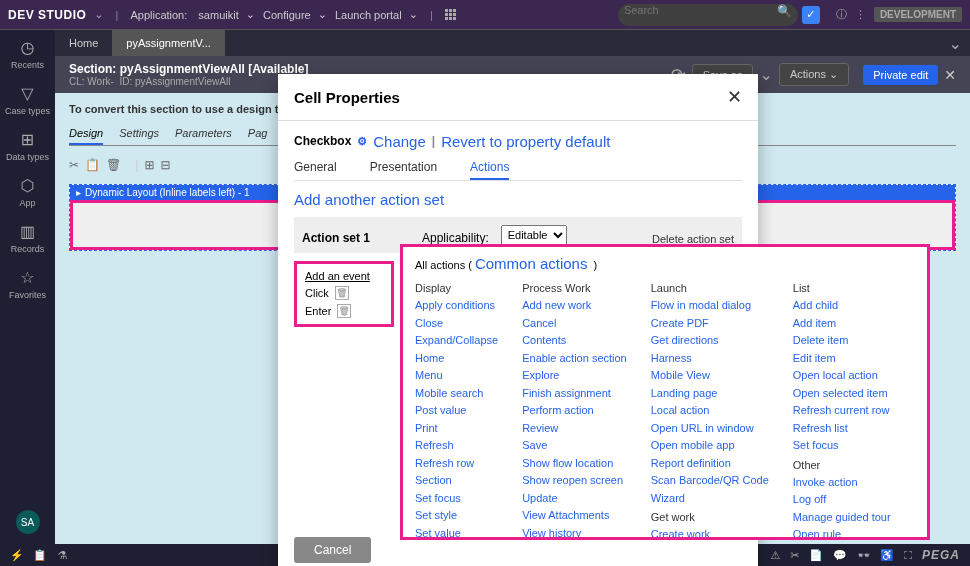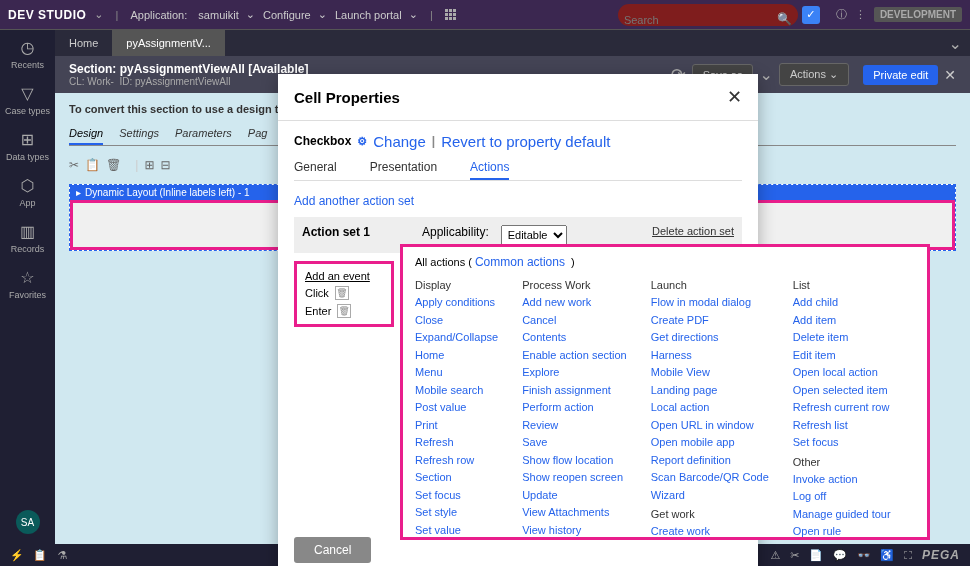--- a/index.html
+++ b/index.html
@@ -2,21 +2,21 @@
 <html><head>
 <meta charset="utf-8">
 <style>
   * { box-sizing: border-box; margin: 0; padding: 0; font-family: Arial, sans-serif; }
   body { width: 970px; height: 566px; overflow: hidden; background: #1a1a2e; position: relative; }
   
   .topbar { height: 30px; background: #3b2750; display: flex; align-items: center; color: #fff; font-size: 11px; padding: 0 8px; gap: 8px; border-bottom: 1px solid #555; }
   .logo { font-weight: bold; font-size: 12px; letter-spacing: 0.5px; }
   .topbar .sep { color: #888; margin: 0 4px; }
   .dropdown-label { display: inline-flex; align-items: center; gap: 4px; color: #ccc; cursor: pointer; }
-  .search-box { margin-left: auto; background: #7f1d1d; border-radius: 12px; height: 22px; width: 180px; display: flex; align-items: flex-end; padding: 0 6px; position: relative; }
+  .search-box { margin-left: auto; background: #404040; border-radius: 12px; height: 22px; width: 180px; display: flex; align-items: flex-start; padding: 0 6px; position: relative; }
   .search-box input { background: transparent; border: none; color: #fff; font-size: 11px; width: 120px; outline: none; }
   .search-icon { color: #aaa; margin-left: auto; font-size: 12px; }
   .blue-check { position: absolute; right: -22px; top: 2px; width: 18px; height: 18px; background: #3b82f6; border-radius: 3px; display: flex; align-items: center; justify-content: center; color: #fff; font-size: 11px; }
   .top-icons { display: flex; gap: 8px; margin-left: 30px; color: #aaa; align-items: center; }
   .env-badge { background: #555; padding: 2px 6px; border-radius: 2px; font-size: 10px; font-weight: bold; }
   .grid-icon { display: grid; grid-template-columns: repeat(3,3px); gap: 1px; }
   .grid-icon span { width: 3px; height: 3px; background: #aaa; }
 
   .sidebar { position: absolute; left: 0; top: 30px; bottom: 22px; width: 55px; background: #1f1f33; display: flex; flex-direction: column; align-items: center; padding-top: 8px; gap: 14px; color: #aaa; font-size: 9px; }
   .sidebar-item { display: flex; flex-direction: column; align-items: center; gap: 3px; cursor: pointer; }
@@ -52,22 +52,22 @@
   .modal-header { display: flex; align-items: center; padding: 12px 16px; border-bottom: 1px solid #ddd; }
   .modal-title { font-size: 15px; font-weight: bold; }
   .modal-close { margin-left: auto; font-size: 18px; cursor: pointer; color: #333; }
   .modal-body { padding: 10px 16px; }
   .prop-type { font-size: 12px; font-weight: bold; display: inline-flex; align-items: center; gap: 6px; margin-bottom: 6px; }
   .prop-type .gear { color: #2563eb; font-size: 11px; }
   .prop-type a { color: #2563eb; text-decoration: none; font-weight: normal; font-size: 15px; }
   .modal-tabs { display: flex; gap: 33px; font-size: 12px; border-bottom: 1px solid #ddd; margin-bottom: 10px; }
   .modal-tab { padding: 4px 0; cursor: pointer; color: #333; }
   .modal-tab.active { border-bottom: 2px solid #2563eb; color: #2563eb; }
-  .link { color: #2563eb; font-size: 12px; cursor: pointer; }
-  .action-set-hdr { background: #eee; padding: 8px; display: flex; align-items: flex-start; gap: 12px; margin-top: 8px; font-size: 12px; }
+  .link { color: #2563eb; font-size: 15px; cursor: pointer; }
+  .action-set-hdr { background: #eee; padding: 8px; display: flex; align-items: flex-end; gap: 12px; margin-top: 8px; font-size: 12px; }
   .action-set-hdr select { font-size: 11px; padding: 2px; }
   .delete-link { margin-left: auto; font-size: 11px; color: #333; text-decoration: underline; cursor: pointer; }
   .events-box { border: 3px solid #e91e8c; padding: 6px 8px; width: 100px; margin-top: 8px; background: #fff; }
   .events-box .evt-hdr { font-size: 11px; text-decoration: underline; }
   .events-box .evt { font-size: 11px; display: flex; align-items: center; gap: 6px; margin-top: 4px; }
   .events-box .del { border: 1px solid #aaa; width: 14px; height: 14px; font-size: 9px; display: flex; align-items: center; justify-content: center; color: #888; }
   .add-action-lbl { font-size: 11px; text-decoration: underline; position: absolute; left: 140px; top: 180px; }
   .cancel-btn { background: #888; color: #fff; border: none; padding: 6px 20px; border-radius: 3px; font-size: 12px; margin-top: 210px; cursor: pointer; }
 
   .actions-panel { position: absolute; left: 400px; top: 244px; width: 530px; height: 296px; background: #fff; border: 3px solid #e91e8c; padding: 8px 12px; z-index: 60; overflow: hidden; }

